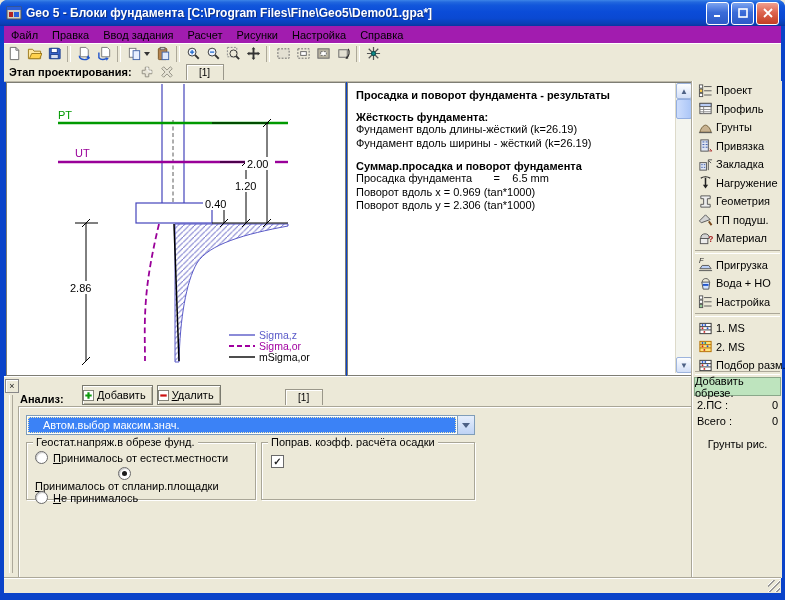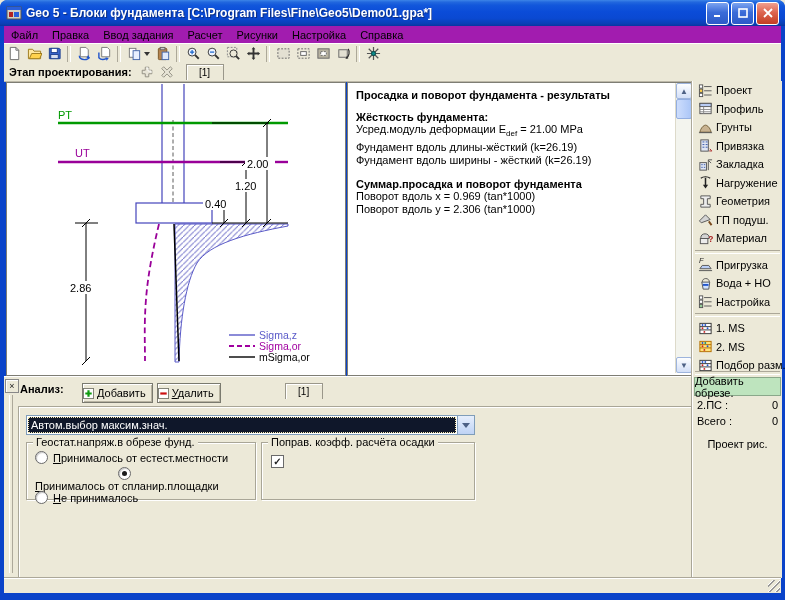--- a/index.html
+++ b/index.html
@@ -51,30 +51,30 @@
   .side-div{height:2px;margin:2px 2px;border-top:1px solid #aca899;border-bottom:1px solid #fff;}
   #side-bottom{position:absolute;left:0;top:288px;width:89px;}
   #add-pic-btn{margin:2px 1px 0 1px;height:17px;background:#BEE4BE;border:1px solid #8aa88a;display:flex;align-items:center;justify-content:center;}
   .cnt-row{display:flex;justify-content:space-between;padding:3px 4px 1px 4px;}
   #list-pics{text-align:center;margin-top:10px;}
   
   #bottom-panel{position:absolute;left:4px;top:376px;width:687px;height:202px;background:#ECE9D8;border-top:1px solid #fff;}
   #bp-close{position:absolute;left:1px;top:2px;width:12px;height:12px;background:#ECE9D8;border:1px solid #888;box-shadow:inset 1px 1px 0 #fff;
     display:flex;align-items:center;justify-content:center;font-size:9px;line-height:1;color:#222;}
   #bp-grip{position:absolute;left:5px;top:18px;bottom:6px;width:2px;border-left:1px solid #fff;border-right:1px solid #aca899;}
-  #bp-toolbar{position:absolute;left:16px;top:6px;height:22px;display:flex;align-items:flex-start;}
+  #bp-toolbar{position:absolute;left:16px;top:6px;height:22px;display:flex;align-items:flex-end;}
   #bp-label{font-weight:bold;width:62px;}
   .xp-btn{height:18px;background:#ECE9D8;border:1px solid #7a7a6f;box-shadow:inset 1px 1px 0 #fff,inset -1px -1px 0 #b8b4a2;
     display:flex;align-items:center;justify-content:center;padding:0 6px 0 0;margin-right:4px;}
   .xp-btn svg{width:11px;height:11px;margin-right:3px;}
   .accel-first::first-letter{text-decoration:underline;}
   #bp-tab{margin-left:60px;}
   #bp-container{position:absolute;left:14px;top:29px;width:672px;height:171px;border:1px solid #a9a697;box-shadow:inset 1px 1px 0 #fff,1px 1px 0 #fff;}
   #combo{position:absolute;left:7px;top:8px;width:447px;height:18px;background:#fff;border:1px solid #7F9DB9;display:flex;}
-  #combo-sel{flex:1;margin:1px;background:#0f172a;color:#fff;display:flex;align-items:center;padding-left:3px;outline:1px dotted #f2e9b0;outline-offset:-1px;white-space:nowrap;overflow:hidden;}
+  #combo-sel{flex:1;margin:1px;background:#3b82f6;color:#fff;display:flex;align-items:center;padding-left:15px;outline:1px dotted #f2e9b0;outline-offset:-1px;white-space:nowrap;overflow:hidden;}
   #combo-arrow{width:16px;background:linear-gradient(180deg,#E6EEFC,#BFD3F5);border-left:1px solid #7F9DB9;display:flex;align-items:center;justify-content:center;}
   #combo-arrow i{width:0;height:0;border-left:4px solid transparent;border-right:4px solid transparent;border-top:5px solid #4D6185;}
   .groupbox{position:absolute;border:1px solid #a9a697;box-shadow:inset 1px 1px 0 #fff,1px 1px 0 #fff;}
   .gb-title{position:absolute;top:-7px;left:6px;background:#ECE9D8;padding:0 3px;white-space:nowrap;}
   #group1{left:7px;top:35px;width:228px;height:56px;}
   #group2{left:242px;top:35px;width:212px;height:56px;}
   .radio-row{position:absolute;left:8px;display:flex;align-items:center;height:13px;}
   .radio{width:11px;height:11px;border-radius:50%;background:#fff;border:1px solid #6a6a6a;box-shadow:inset 1px 1px 1px #c9c9c9;margin-right:5px;position:relative;flex:0 0 auto;}
   .radio.sel::after{content:"";position:absolute;left:3px;top:3px;width:5px;height:5px;border-radius:50%;background:#1c1c1c;}
   .check-row{position:absolute;left:9px;top:12px;display:flex;align-items:center;}
@@ -328,24 +328,24 @@
           <line x1="222" x2="248" y1="274" y2="274" stroke="#000000" stroke-width="1.4"></line>
           <text x="252" y="277.5" fill="#000000">mSigma,or</text>
         </g>
     </svg>
   </div>
 
   <div id="results-panel">
     <div id="results-text">
       <div class="res-title">Просадка и поворот фундамента - результаты</div>
       <div class="res-h">Жёсткость фундамента:</div>
-      <div class="res-line"><span>Усред.модуль деформации E</span><sub>def</sub><span> = 21.00 MPa</span></div>
       <div class="res-line">Фундамент вдоль длины-жёсткий (k=26.19)</div>
       <div class="res-line">Фундамент вдоль ширины - жёсткий (k=26.19)</div>
       <div class="res-h">Суммар.просадка и поворот фундамента</div>
+      <div class="res-line">Просадка фундамента       =    6.5 mm</div>
       <div class="res-line">Поворот вдоль x = 0.969 (tan*1000)</div>
       <div class="res-line">Поворот вдоль y = 2.306 (tan*1000)</div>
     </div>
     <div id="res-scroll">
       <div class="sb-btn" style="top:0;">▲</div>
       <div id="sb-thumb"></div>
       <div class="sb-btn" style="bottom:0;">▼</div>
     </div>
   </div>
 
@@ -490,21 +490,21 @@
       <div id="counters">
           <div class="cnt-row">
             <span>2.ПС :</span>
             <span>0</span>
           </div>
           <div class="cnt-row">
             <span>Всего :</span>
             <span>0</span>
           </div>
         </div>
-      <div id="list-pics">Проект рис.</div>
+      <div id="list-pics">Грунты рис.</div>
     </div>
   </div>
 
   <div id="bottom-panel">
     <div id="bp-close">×</div>
     <div id="bp-grip"></div>
     <div id="bp-toolbar">
       <span id="bp-label">Анализ:</span>
       <div class="xp-btn">
         <svg viewBox="0 0 12 12">

